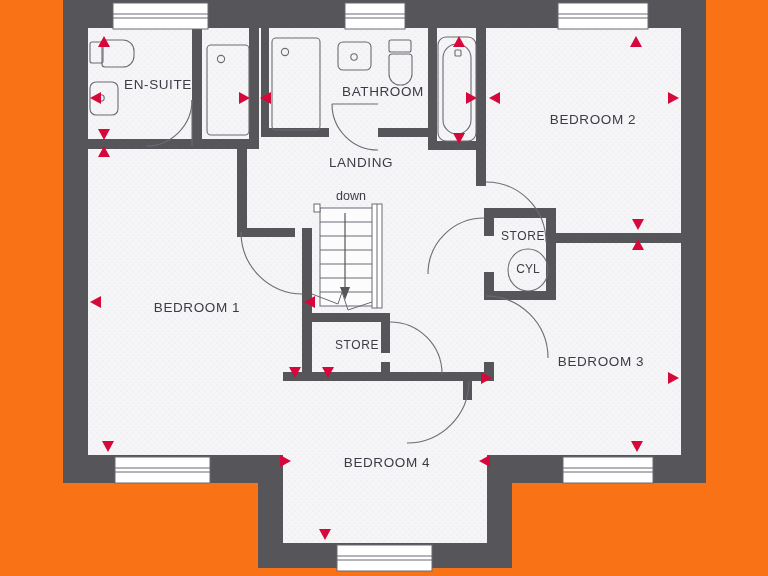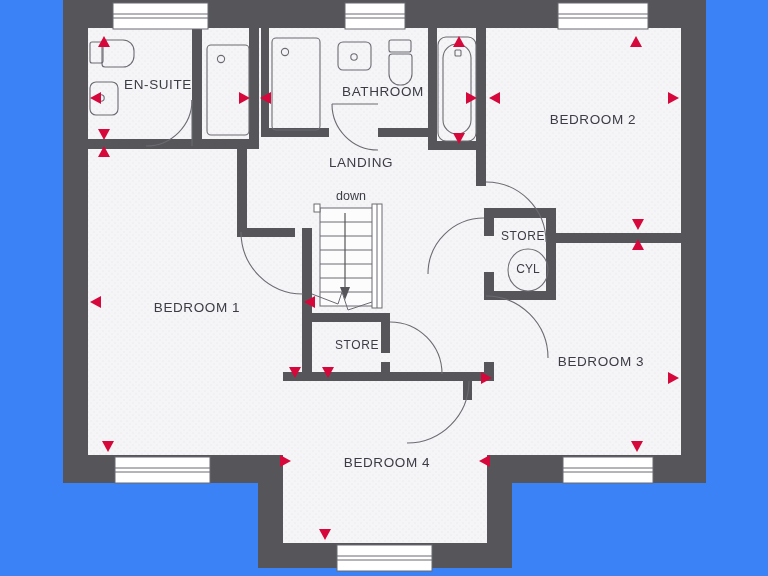--- a/index.html
+++ b/index.html
@@ -1,18 +1,18 @@
 <!DOCTYPE html>
 <html><head>
 <meta charset="utf-8">
 <style>
   html,body{margin:0;padding:0;background:#ffffff;}
   body{width:768px;height:576px;overflow:hidden;
        font-family:"Liberation Sans","DejaVu Sans",sans-serif;}
-  #plan-wrap{position:relative;width:768px;height:576px;background:#3b82f6;}
+  #plan-wrap{position:relative;width:768px;height:576px;background:#f97316;}
   svg#floorplan{display:block;width:768px;height:576px;}
   .room-label{font-family:"Liberation Sans","DejaVu Sans",sans-serif;
               font-size:13.5px;fill:#3c3c46;letter-spacing:0.6px;
               text-anchor:middle;dominant-baseline:middle;font-weight:400;}
   .room-label.small{font-size:12px;}
   .stair-label{font-family:"Liberation Sans","DejaVu Sans",sans-serif;
                font-size:12.5px;fill:#3c3c46;text-anchor:middle;
                dominant-baseline:middle;}
   .cyl-label{font-family:"Liberation Sans","DejaVu Sans",sans-serif;
              font-size:12px;fill:#3c3c46;text-anchor:middle;

